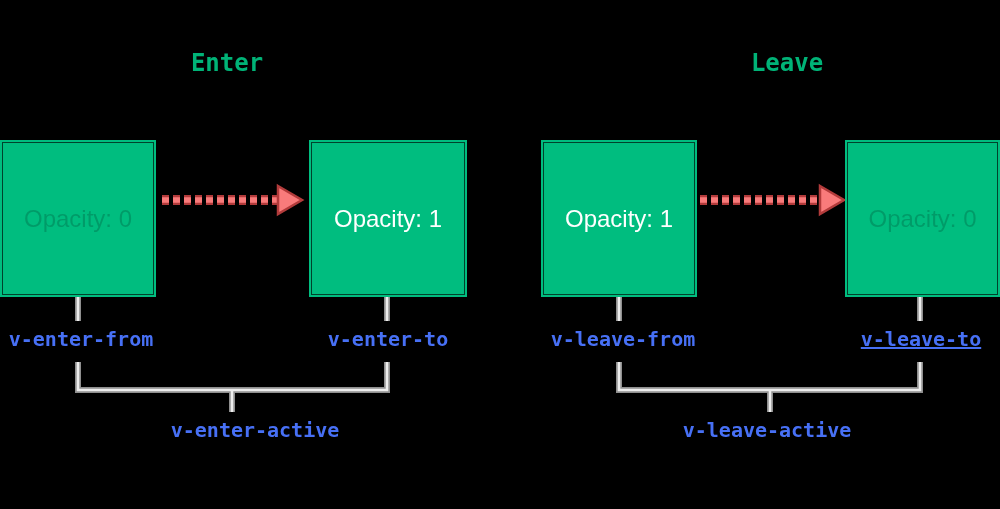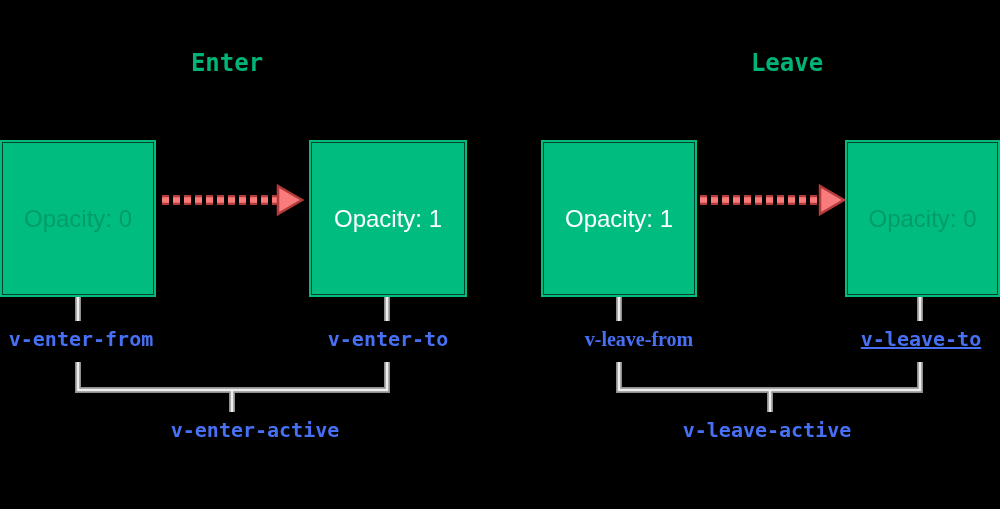--- a/index.html
+++ b/index.html
@@ -46,21 +46,21 @@
     transform:translateX(-50%);
     font-family:"DejaVu Sans Mono",monospace;font-weight:700;font-size:20px;
     color:var(--blue,#4770f5);
     white-space:nowrap;
     text-align:right;
   }
   .row1{top:328px;}
   .row2{top:419px;}
   .lbl-enter-from{left:81px;}
   .lbl-enter-to{left:388px;}
-  .lbl-leave-from{left:639px;font-family:Liberation Serif, serif;}
+  .lbl-leave-from{left:623px;}
   .lbl-leave-to{left:921px;text-decoration:underline;}
   .lbl-enter-active{left:236px;margin-left:19px;}
   .lbl-leave-active{left:767px;}
 </style>
 </head>
 <body>
 
 <div class="canvas">
 
   <svg class="lines" viewBox="0 0 1000 509" aria-hidden="true">

